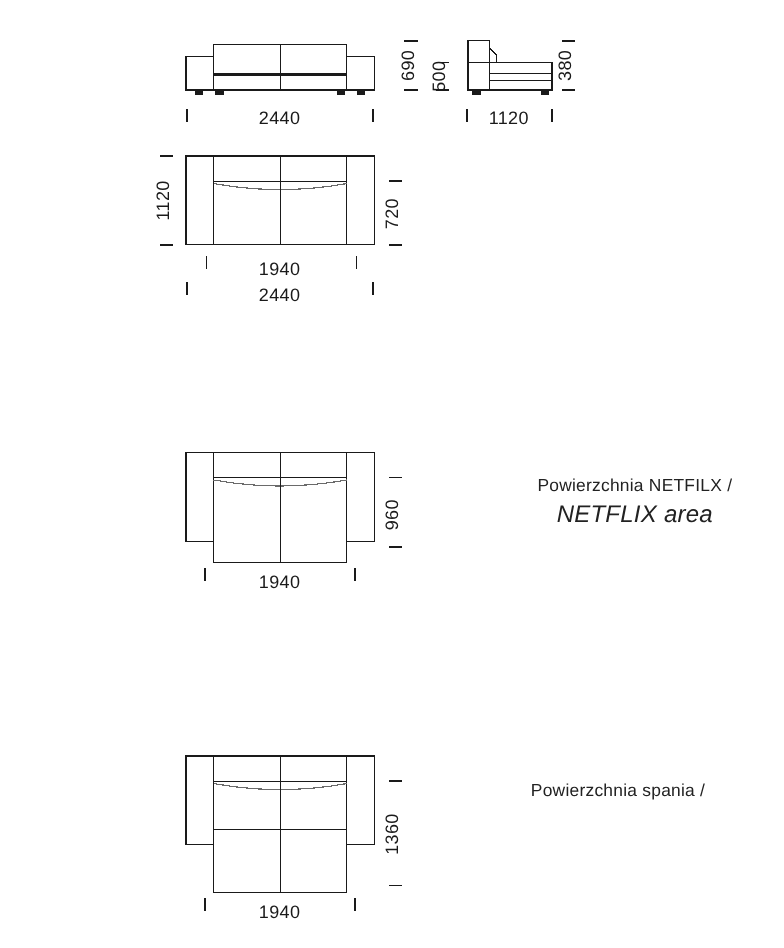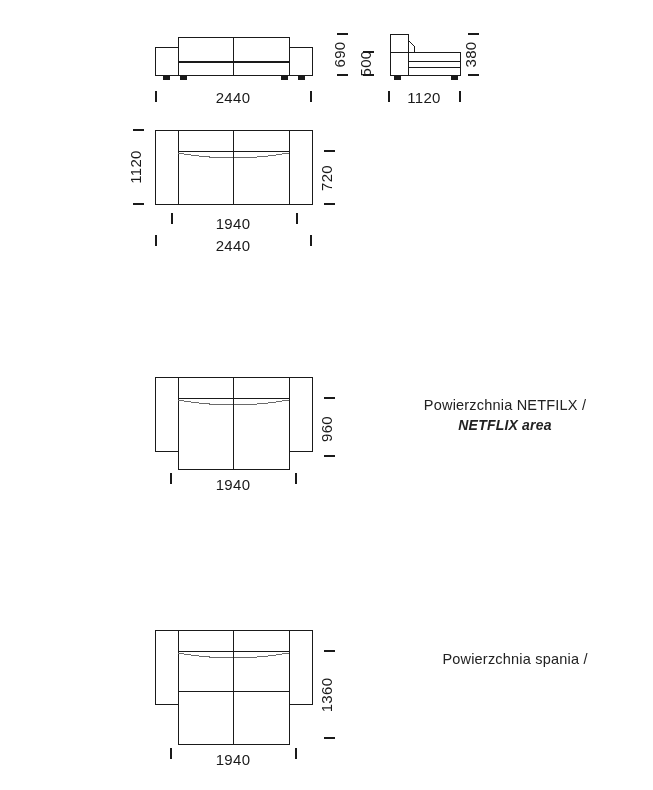--- a/index.html
+++ b/index.html
@@ -28,27 +28,27 @@
     line-height: 1.35;
     color: #222222;
   }
   .label-pl {
     font-size: 14.5px;
     font-weight: 400;
     letter-spacing: 0.2px;
     white-space: nowrap;
   }
   .label-en {
-    font-size: 14px;
+    font-size: 20px;
     font-style: italic;
-    font-weight: 700;
+    font-weight: 400;
     letter-spacing: 0.2px;
     white-space: nowrap;
   }
-  #netflix-label { left: 380px; top: 396px; width: 250px; }
+  #netflix-label { left: 404px; top: 396px; width: 250px; }
   #sleeping-label { left: 390px; top: 650px; width: 250px; }
   svg text {
     font-family: "Liberation Sans", sans-serif;
     fill: #1a1a1a;
   }
   .dim-text {
     font-size: 15px;
     letter-spacing: 0.3px;
   }
 </style>

